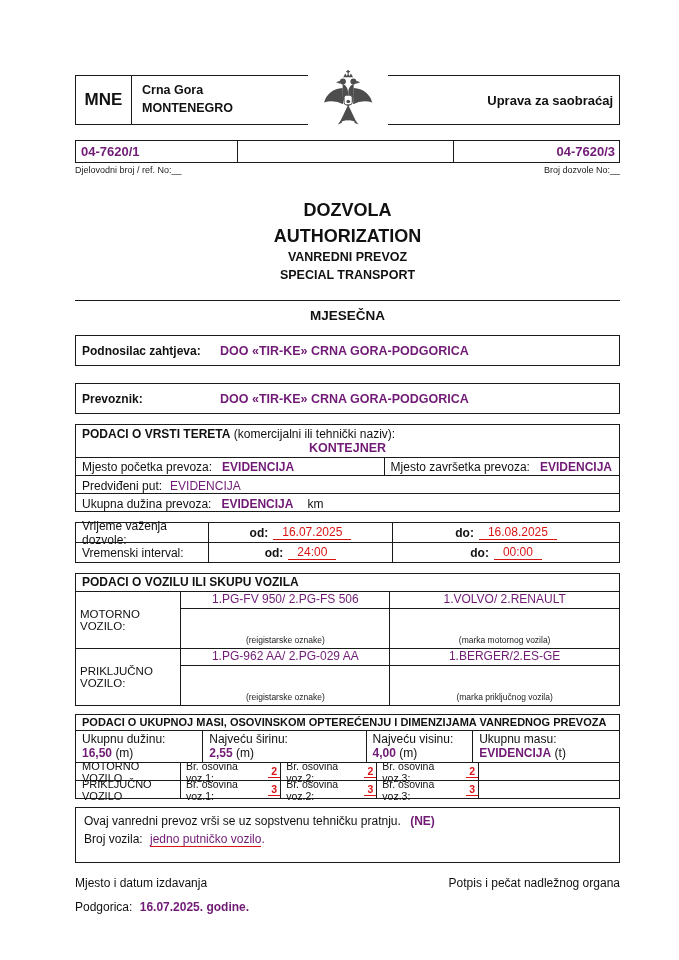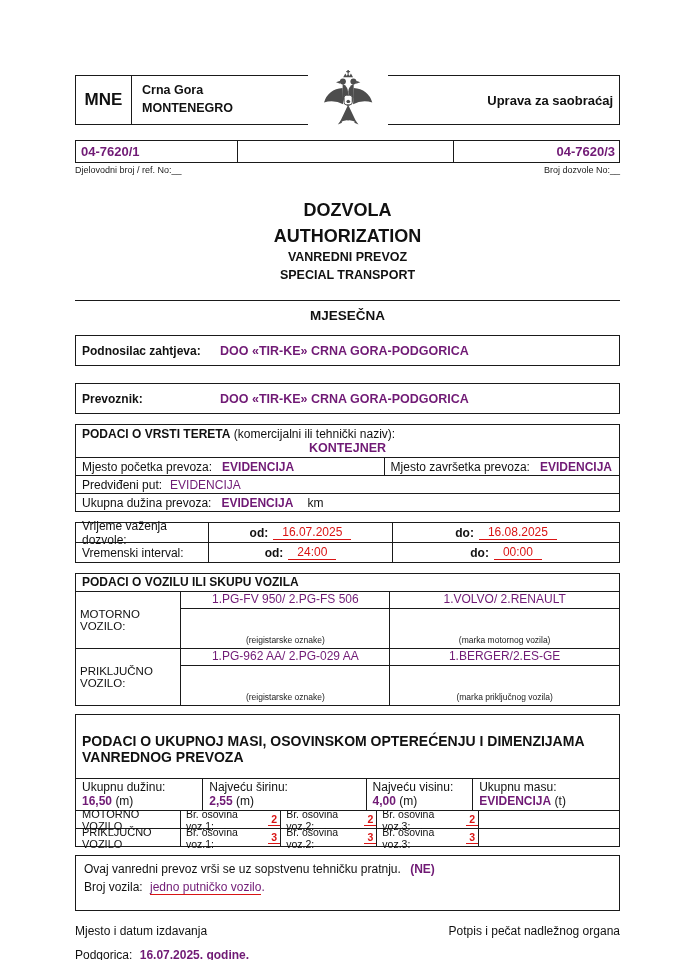--- a/index.html
+++ b/index.html
@@ -42,21 +42,21 @@
   
   .box { border:1.5px solid #1a1a1a; }
   .label-row { display:flex; align-items:center; height:29px; padding-left:6px; font-size:12px; }
   .label-row .lbl { font-weight:bold; width:138px; }
   .label-row .val { font-weight:bold; font-size:12.5px; }
 
   
   .cargo { margin-top:10px; font-size:12px; }
   .cargo-hdr { padding:2px 6px 1px 6px; border-bottom:1.5px solid #1a1a1a; }
   .cargo-name { text-align:center; font-weight:bold; font-size:12.5px; padding-bottom:1px; }
-  .cargo-row { display:flex; border-bottom:1.5px solid #1a1a1a; height:17px; align-items:center; }
+  .cargo-row { display:flex; border-bottom:1.5px solid #1a1a1a; height:17px; align-items:flex-end; }
   .cargo-row:last-child { border-bottom:none; }
   .cargo-half-l { width:56.9%; display:flex; align-items:center; padding-left:6px; height:100%; }
   .cargo-half-r { width:43.1%; border-left:1.5px solid #1a1a1a; display:flex; align-items:center; padding-left:6px; height:100%; }
   .cargo-line { padding-left:6px; display:flex; align-items:center; width:100%; }
   .ev { font-weight:bold; margin-left:10px; }
   .ev-n { margin-left:8px; }
 
   
   .validity { margin-top:10px; font-size:12px; }
   .v-row { display:flex; height:19px; border-bottom:1.5px solid #1a1a1a; align-items:center; }
@@ -72,21 +72,21 @@
   .veh-row { display:flex; border-bottom:1.5px solid #1a1a1a; }
   .veh-row:last-child { border-bottom:none; }
   .veh-lbl { width:18.7%; display:flex; align-items:center; padding-left:4px; font-size:11.5px; }
   .veh-col { width:38.7%; border-left:1.5px solid #1a1a1a; display:flex; flex-direction:column; }
   .veh-col2 { width:42.6%; border-left:1.5px solid #1a1a1a; display:flex; flex-direction:column; }
   .veh-val { text-align:center; font-weight:normal; font-size:12px; height:16px; border-bottom:1px solid #1a1a1a; }
   .veh-cap { text-align:center; font-size:8.5px; color:#222; height:13px; padding-top:1px;margin-top:25px; }
 
   
   .dims { margin-top:8px; font-size:12px; }
-  .dims-hdr { font-weight:bold; font-size:14px; padding:1px 6px 13px 6px; border-bottom:1.5px solid #1a1a1a;margin-top:17px; }
+  .dims-hdr { font-weight:bold; font-size:11px; padding:1px 6px 2px 6px; border-bottom:1.5px solid #1a1a1a; }
   .tot-row { display:flex; border-bottom:1.5px solid #1a1a1a; }
   .tot-cell { padding:1px 0 2px 6px; }
   .tot-cell + .tot-cell { border-left:1.5px solid #1a1a1a; }
   .tc1 { width:23.3%; } .tc2 { width:30.3%; } .tc3 { width:19.3%; } .tc4 { width:27.1%; }
   .tot-val { font-weight:bold; }
   .axle-row { display:flex; height:17px; align-items:center; border-bottom:1.5px solid #1a1a1a; }
   .axle-row:last-child { border-bottom:none; }
   .ax-lbl { width:18.9%; padding-left:6px; font-size:11px; }
   .ax-cell { font-size:10.5px; padding-left:5px; height:100%; display:flex; align-items:center; }
   .ax-cell + .ax-cell, .ax-lbl + .ax-cell { border-left:1.5px solid #1a1a1a; }

